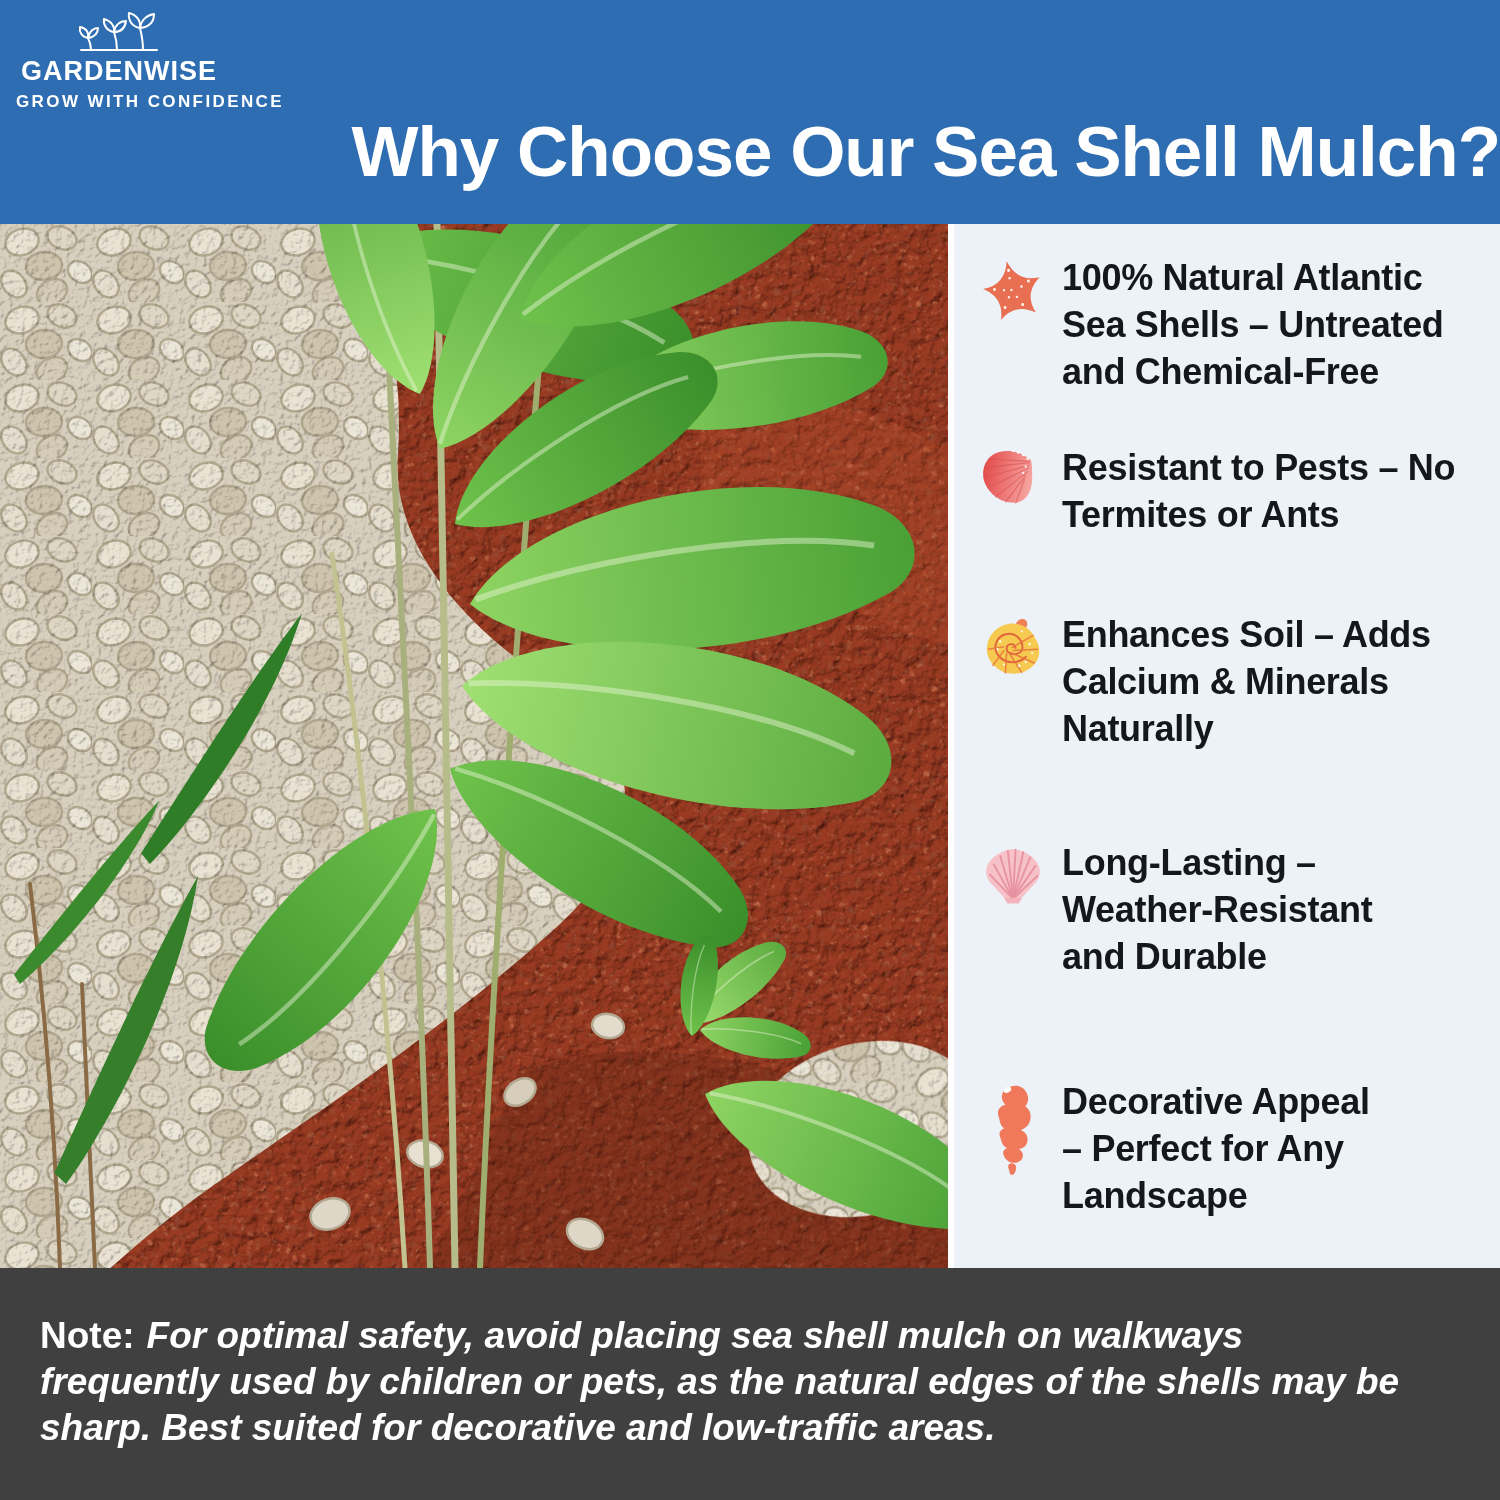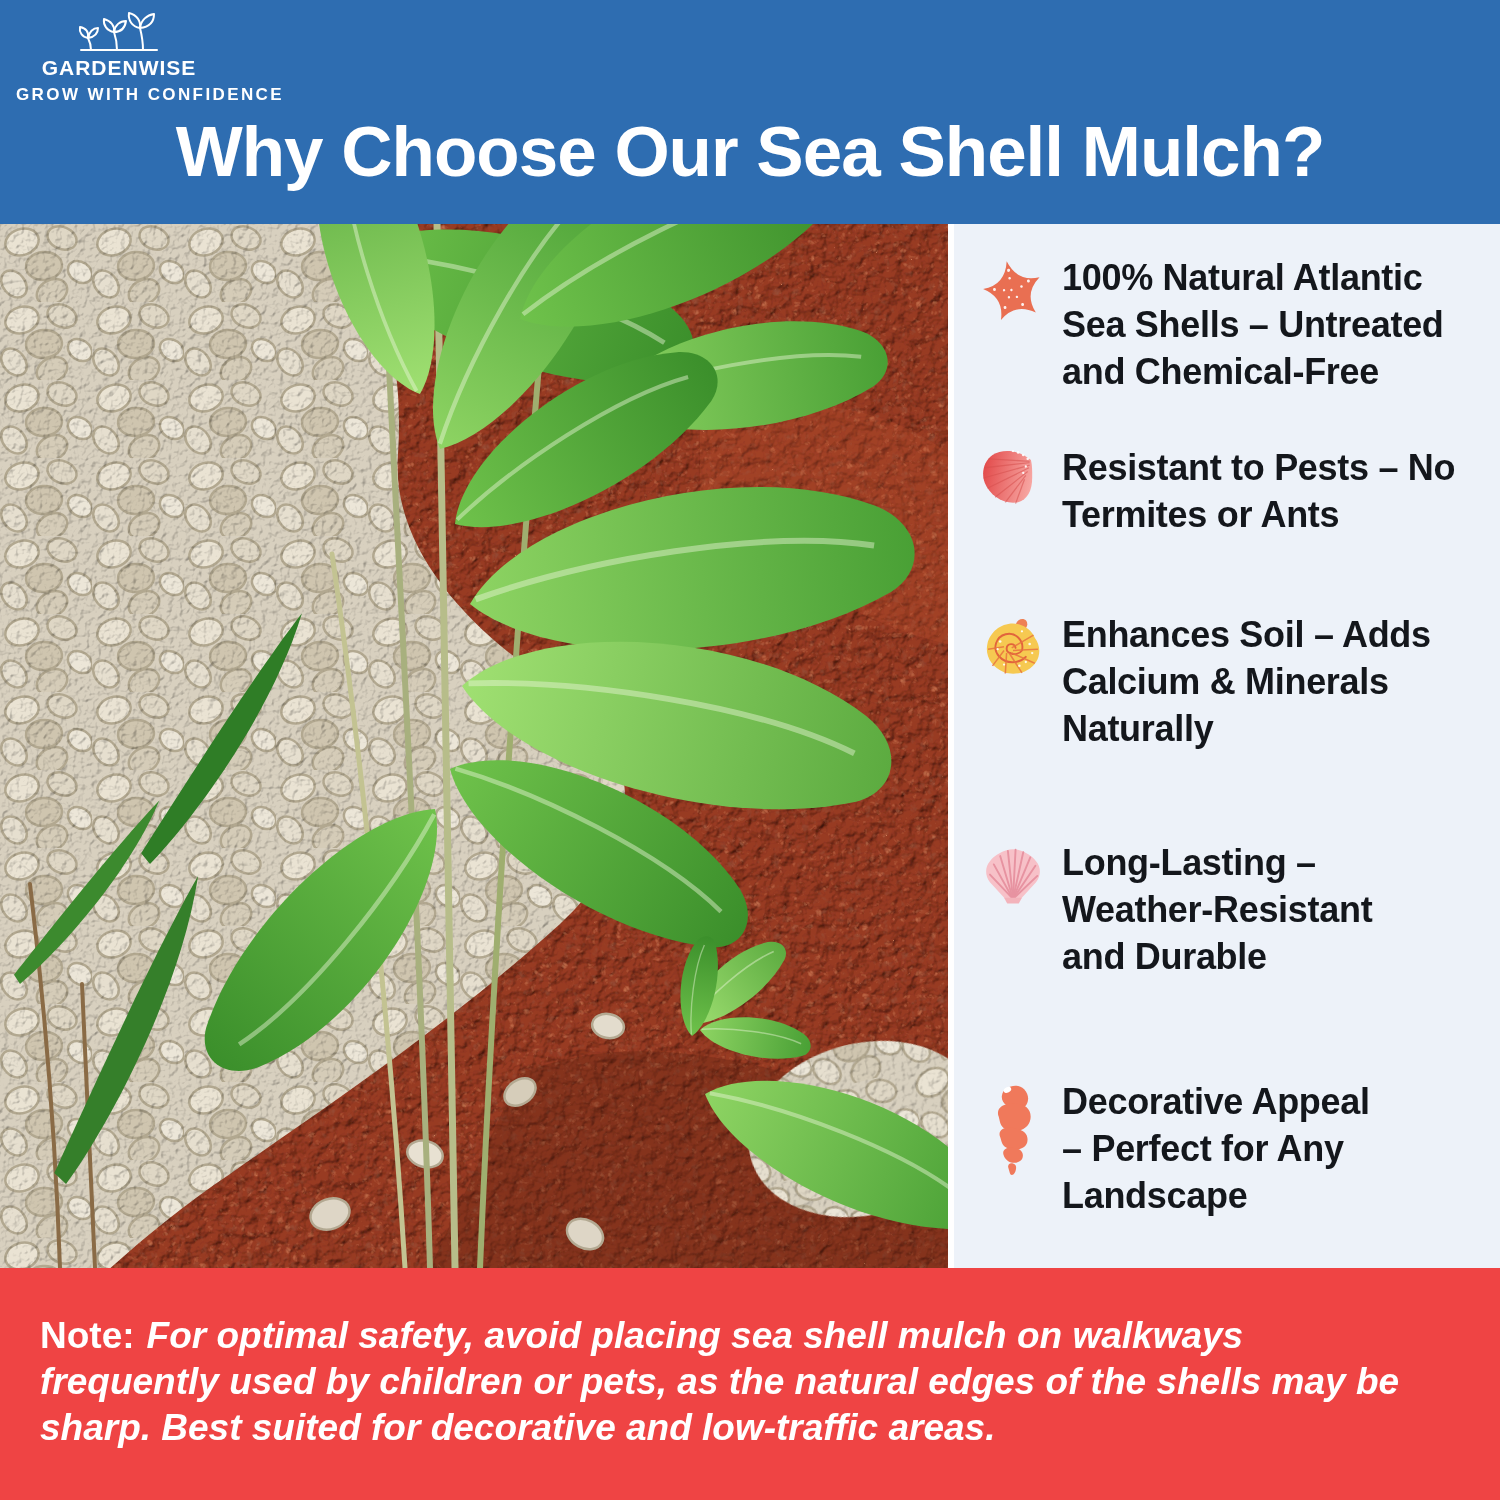--- a/index.html
+++ b/index.html
@@ -2,36 +2,36 @@
 <html><head>
 <meta charset="utf-8">
 <style>
   html,body{margin:0;padding:0;background:#fff}
   .canvas{position:relative;width:1500px;height:1500px;overflow:hidden;
           background:#2e6db1;font-family:"Liberation Sans",sans-serif}
 
   
   .logo{position:absolute;left:16px;top:10px;width:206px;text-align:center;color:#fff}
   .logo svg{display:block;margin:0 auto}
-  .brand-name{font-size:21px;font-weight:bold;letter-spacing:1px;margin-top:2px;white-space:nowrap}
+  .brand-name{font-size:27px;font-weight:bold;letter-spacing:1px;margin-top:2px;white-space:nowrap}
   .brand-tagline{font-size:17px;font-weight:bold;letter-spacing:2.4px;margin-top:5px;white-space:nowrap}
-  .title{position:absolute;left:0;top:116px;width:100%;margin:0;text-align:center;
+  .title{position:absolute;left:0;top:116px;width:100%;margin:0;text-align:right;
          color:#fff;font-size:71px;line-height:1;font-weight:bold;letter-spacing:-1px}
 
   
   .photo{position:absolute;left:0;top:224px;width:948px;height:1044px;margin:0;overflow:hidden}
   .panel{position:absolute;left:948px;top:224px;width:552px;height:1334px;
          background:#edf2f9;border-left:6px solid #fff;box-sizing:border-box}
   .benefit{position:absolute;left:26px;display:flex;align-items:flex-start}
   .bicon{flex:0 0 66px;width:66px;display:flex;justify-content:center}
   .btext{margin:-4px 0 0 16px;width:460px;font-size:36px;line-height:47px;font-weight:bold;
          color:#14171c;letter-spacing:-0.3px;white-space:pre-line}
 
   
-  .note-band{position:absolute;left:0;top:1268px;width:1500px;height:232px;background:#ef4444}
+  .note-band{position:absolute;left:0;top:1268px;width:1500px;height:232px;background:#404040}
   .note-text{margin:45px 40px 0 40px;color:#fff;font-size:37px;line-height:46px;
              font-weight:bold;white-space:pre-line}
   .note-label{font-style:normal;margin-right:12px}
   .note-body{font-style:italic}
 </style>
 </head>
 <body>
 
 <div class="canvas">
 

